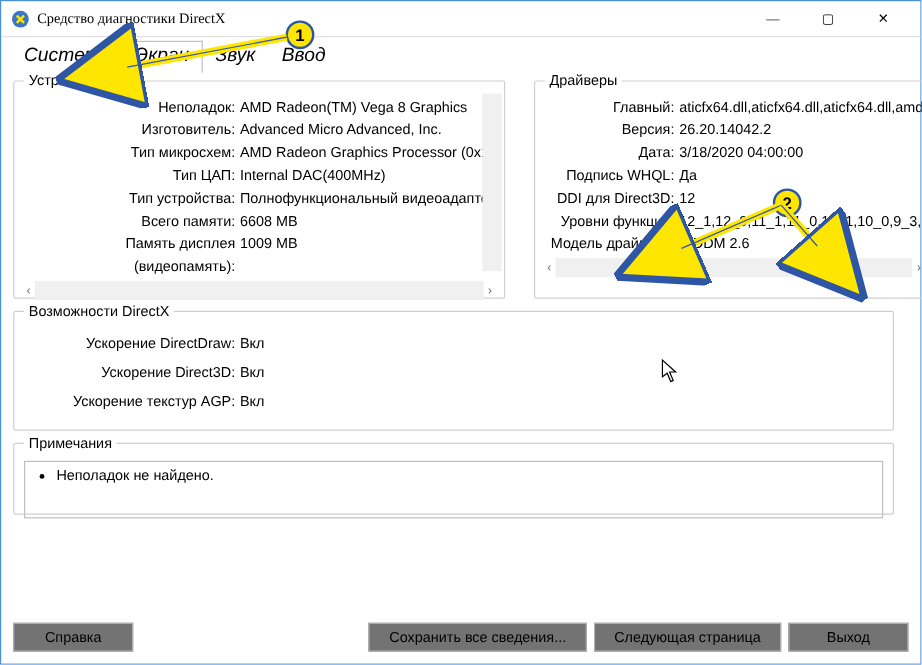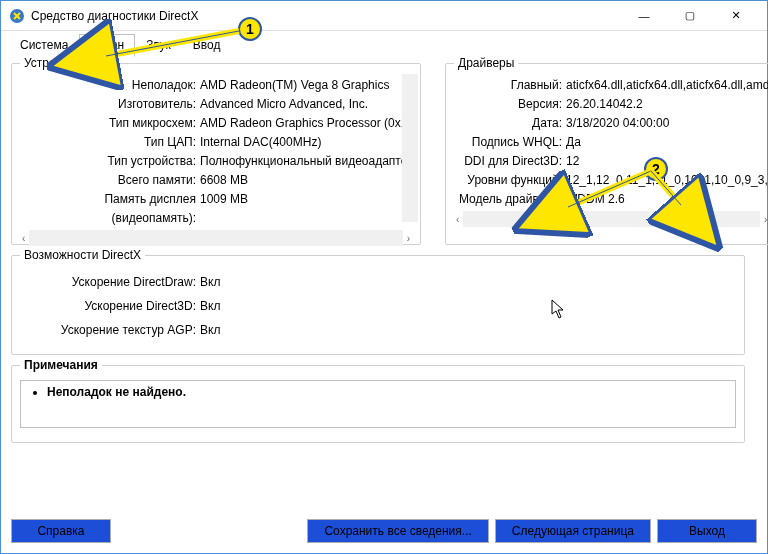--- a/index.html
+++ b/index.html
@@ -1,48 +1,48 @@
 <!DOCTYPE html>
 <html><head>
 <meta charset="utf-8">
 <style>
   * { box-sizing: border-box; margin: 0; padding: 0; }
   body { font-family: "Segoe UI", Tahoma, sans-serif; font-size: 12px; color: #000; background: #fff; width: 768px; height: 554px; overflow: hidden; position: relative; }
   .window { width: 768px; height: 554px; border: 1px solid #4a90d9; position: relative; }
-  .titlebar { height: 30px; display: flex; align-items: center; padding: 0 8px; border-bottom: 1px solid #e0e0e0; }
+  .titlebar { height: 30px; display: flex; align-items: center; padding: 0 8px; border-bottom: 1px solid #e0e0e0; font-family: Liberation Serif, serif; }
   .titlebar-icon { width: 16px; height: 16px; margin-right: 6px; display: flex; align-items: center; justify-content: center; }
   .title-text { flex: 1; font-size: 12px; }
   .win-controls { display: flex; gap: 0; }
   .win-btn { width: 46px; height: 30px; display: flex; align-items: center; justify-content: center; font-size: 11px; cursor: default; }
   .tabs { display: flex; padding: 3px 8px 0 8px; }
-  .tab { padding: 3px 10px 4px 10px; border: 1px solid transparent; font-size: 12px; position: relative; }
+  .tab { padding: 3px 10px 4px 10px; border: 1px solid transparent; font-size: 16px; position: relative; font-style: italic; }
   .tab.active { border-color: #c0c0c0; border-bottom-color: #fff; background: #fff; z-index: 2; }
   .content { padding: 6px 10px; position: relative; }
   .row-groups { display: flex; gap: 24px; }
   .group { border: 1px solid #d0d0d0; border-radius: 2px; padding: 12px 8px 8px 8px; position: relative; }
   .group-title { position: absolute; top: -8px; left: 8px; background: #fff; padding: 0 4px; font-size: 12px; }
   .device-group { width: 410px; height: 182px; }
   .drivers-group { width: 364px; height: 182px; }
   .kv-row { display: flex; line-height: 19px; font-size: 12px; }
   .kv-label { text-align: right; padding-right: 4px; }
   .device-group .kv-label { width: 180px; }
   .drivers-group .kv-label { width: 112px; }
   .kv-value { flex: 1; white-space: nowrap; overflow: hidden; }
   .scroll-stub { display: flex; align-items: center; justify-content: space-between; padding: 2px 2px 0 2px; }
   .scroll-stub span { color: #666; font-size: 10px; }
   .sbar { flex: 1; height: 16px; background: #f0f0f0; margin: 0 4px; }
   .caps-group { border: 1px solid #d0d0d0; border-radius: 2px; padding: 14px 8px 8px 8px; position: relative; margin-top: 10px; width: 734px; height: 100px; }
   .caps-group .kv-row { line-height: 24px; }
   .caps-group .kv-label { width: 180px; }
-  .notes-group { border: 1px solid #d0d0d0; border-radius: 2px; padding: 14px 8px 8px 8px; position: relative; margin-top: 10px; width: 734px; height: 78px; font-weight: bold; }
+  .notes-group { border: 1px solid #d0d0d0; border-radius: 2px; padding: 14px 8px 8px 8px; position: relative; margin-top: 10px; width: 734px; height: 60px; }
   .notes-box { border: 1px solid #c0c0c0; height: 48px; padding: 4px 8px; font-size: 12px; }
   .notes-box ul { list-style: disc; padding-left: 18px; }
   .footer { position: absolute; bottom: 10px; left: 10px; right: 10px; display: flex; gap: 6px; align-items: center; }
   .footer-spacer { flex: 1; }
-  .btn { border: 1px solid #adadad; background: #1d4ed8; padding: 4px 16px; font-size: 12px; min-width: 100px; text-align: center; }
+  .btn { border: 1px solid #adadad; background: #737373; padding: 4px 16px; font-size: 12px; min-width: 100px; text-align: center; }
   .btn.w140 { min-width: 140px; }
   .annot { position: absolute; pointer-events: none; z-index: 100; }
   .badge { width: 24px; height: 24px; border-radius: 50%; background: #ffe600; border: 2px solid #2e56a4; display: flex; align-items: center; justify-content: center; font-weight: bold; font-size: 14px; color: #000; }
   .badge-wrap { position: absolute; }
   .vscroll-stub { position: absolute; right: 2px; top: 10px; bottom: 22px; width: 16px; background: #f0f0f0; }
   .cursor { position: absolute; left: 550px; top: 298px; font-size: 16px; color: #000; }
 </style>
 </head>
 <body>
 

